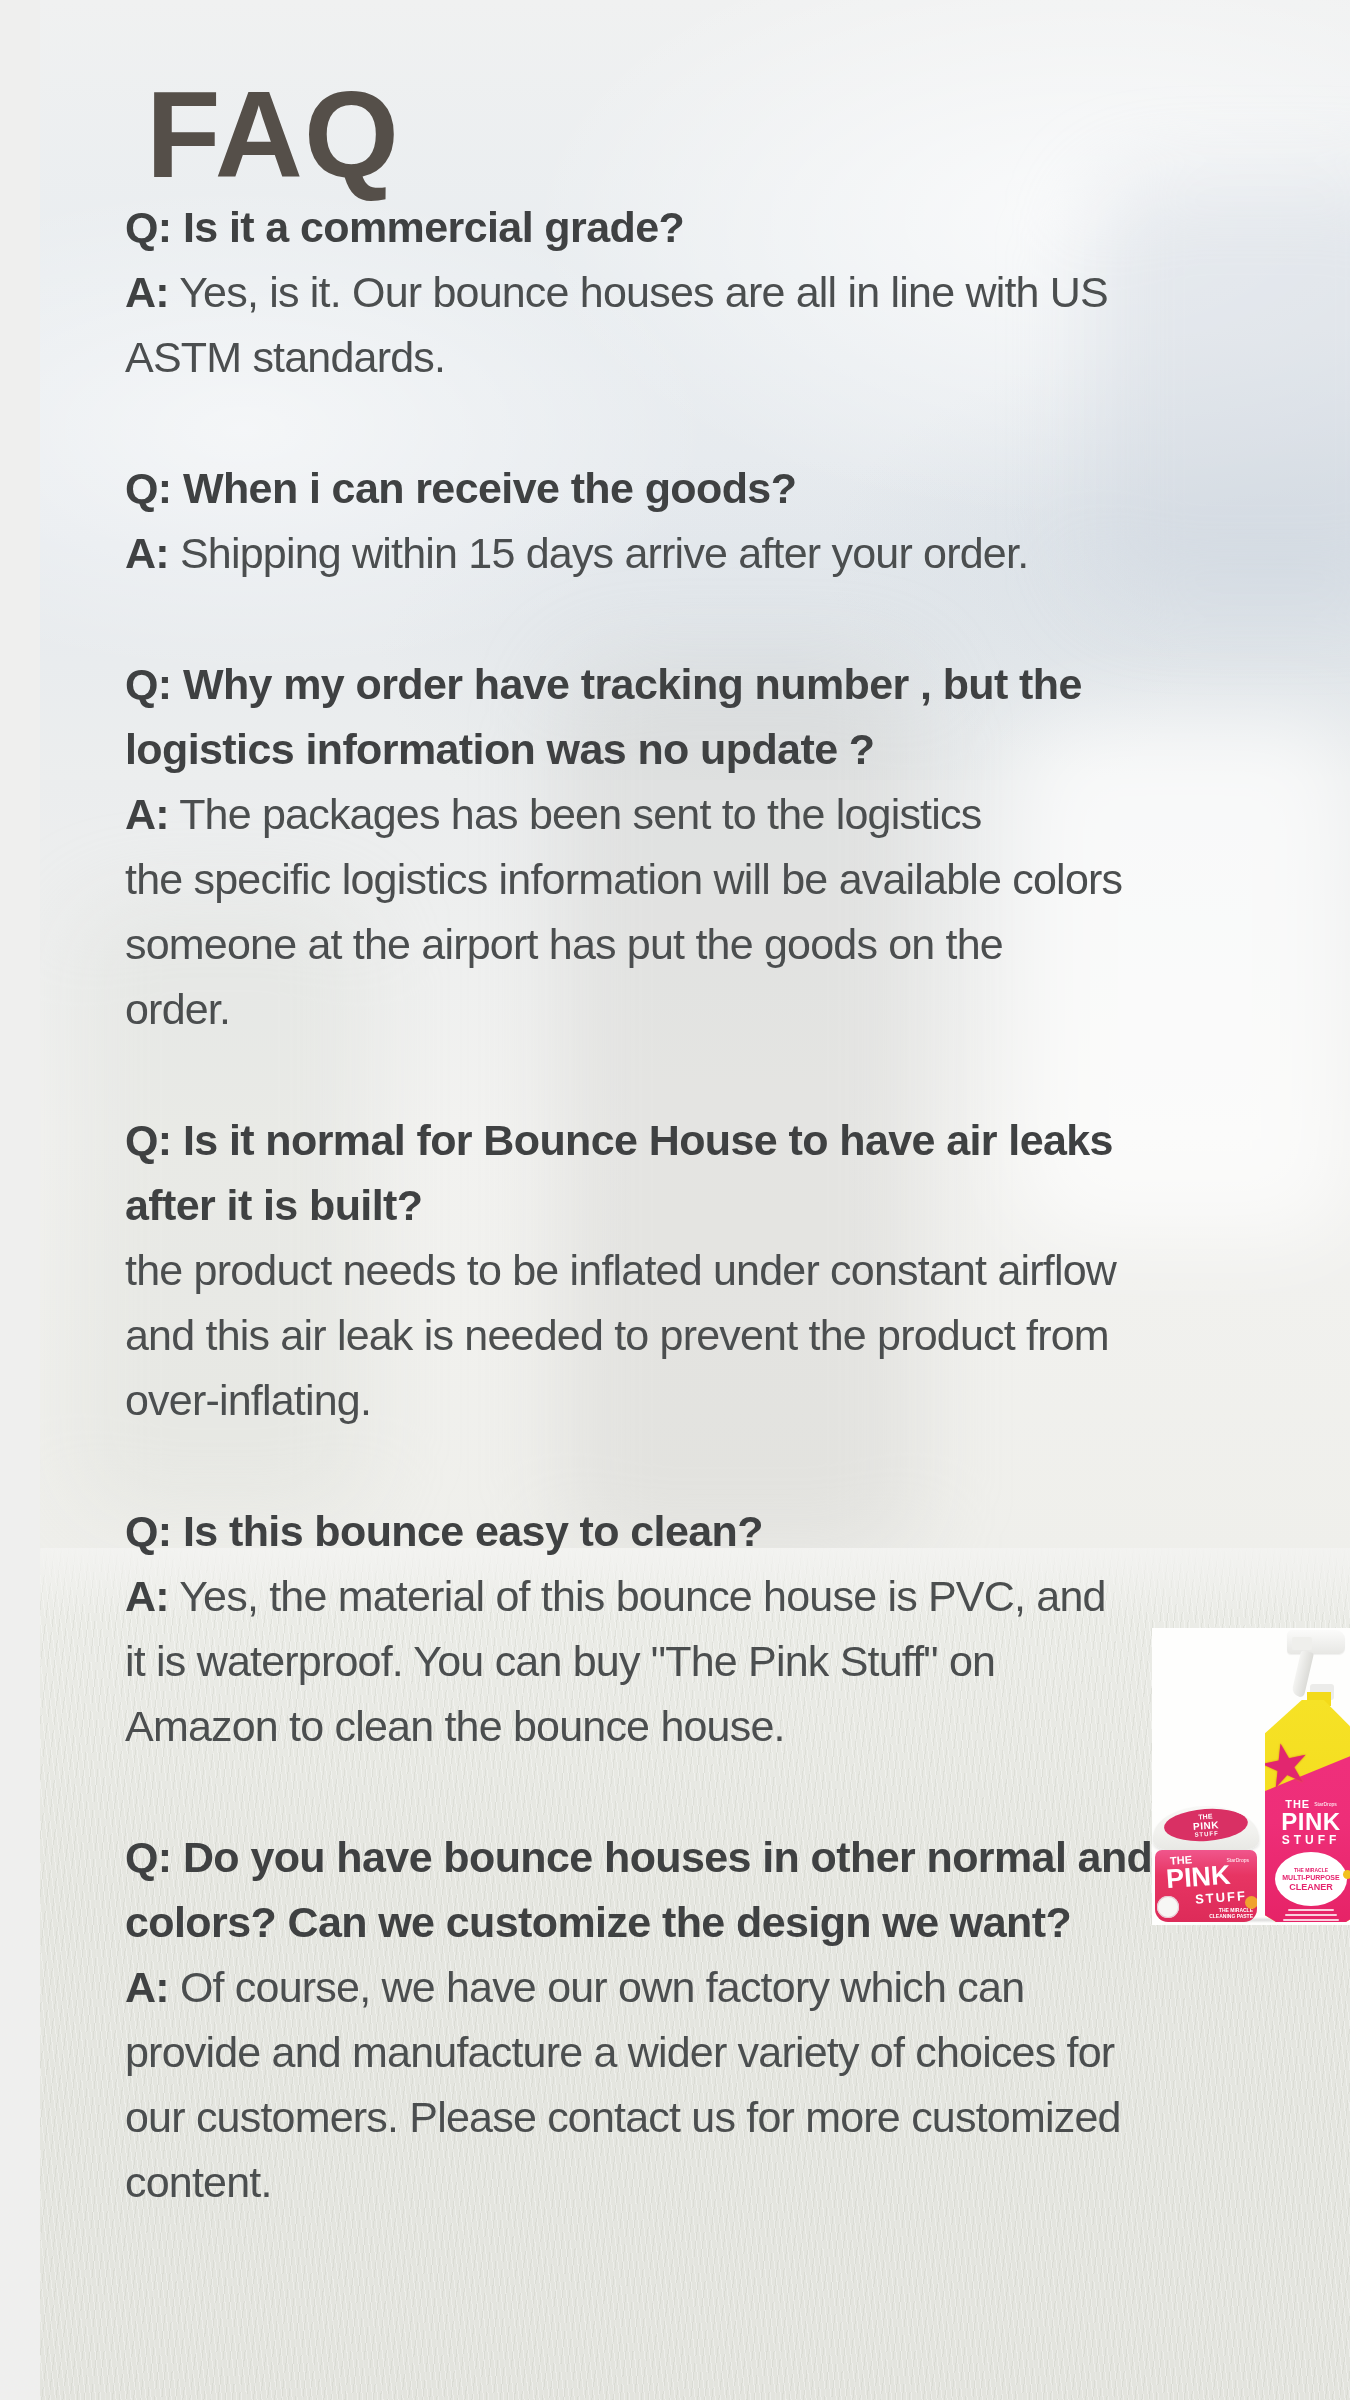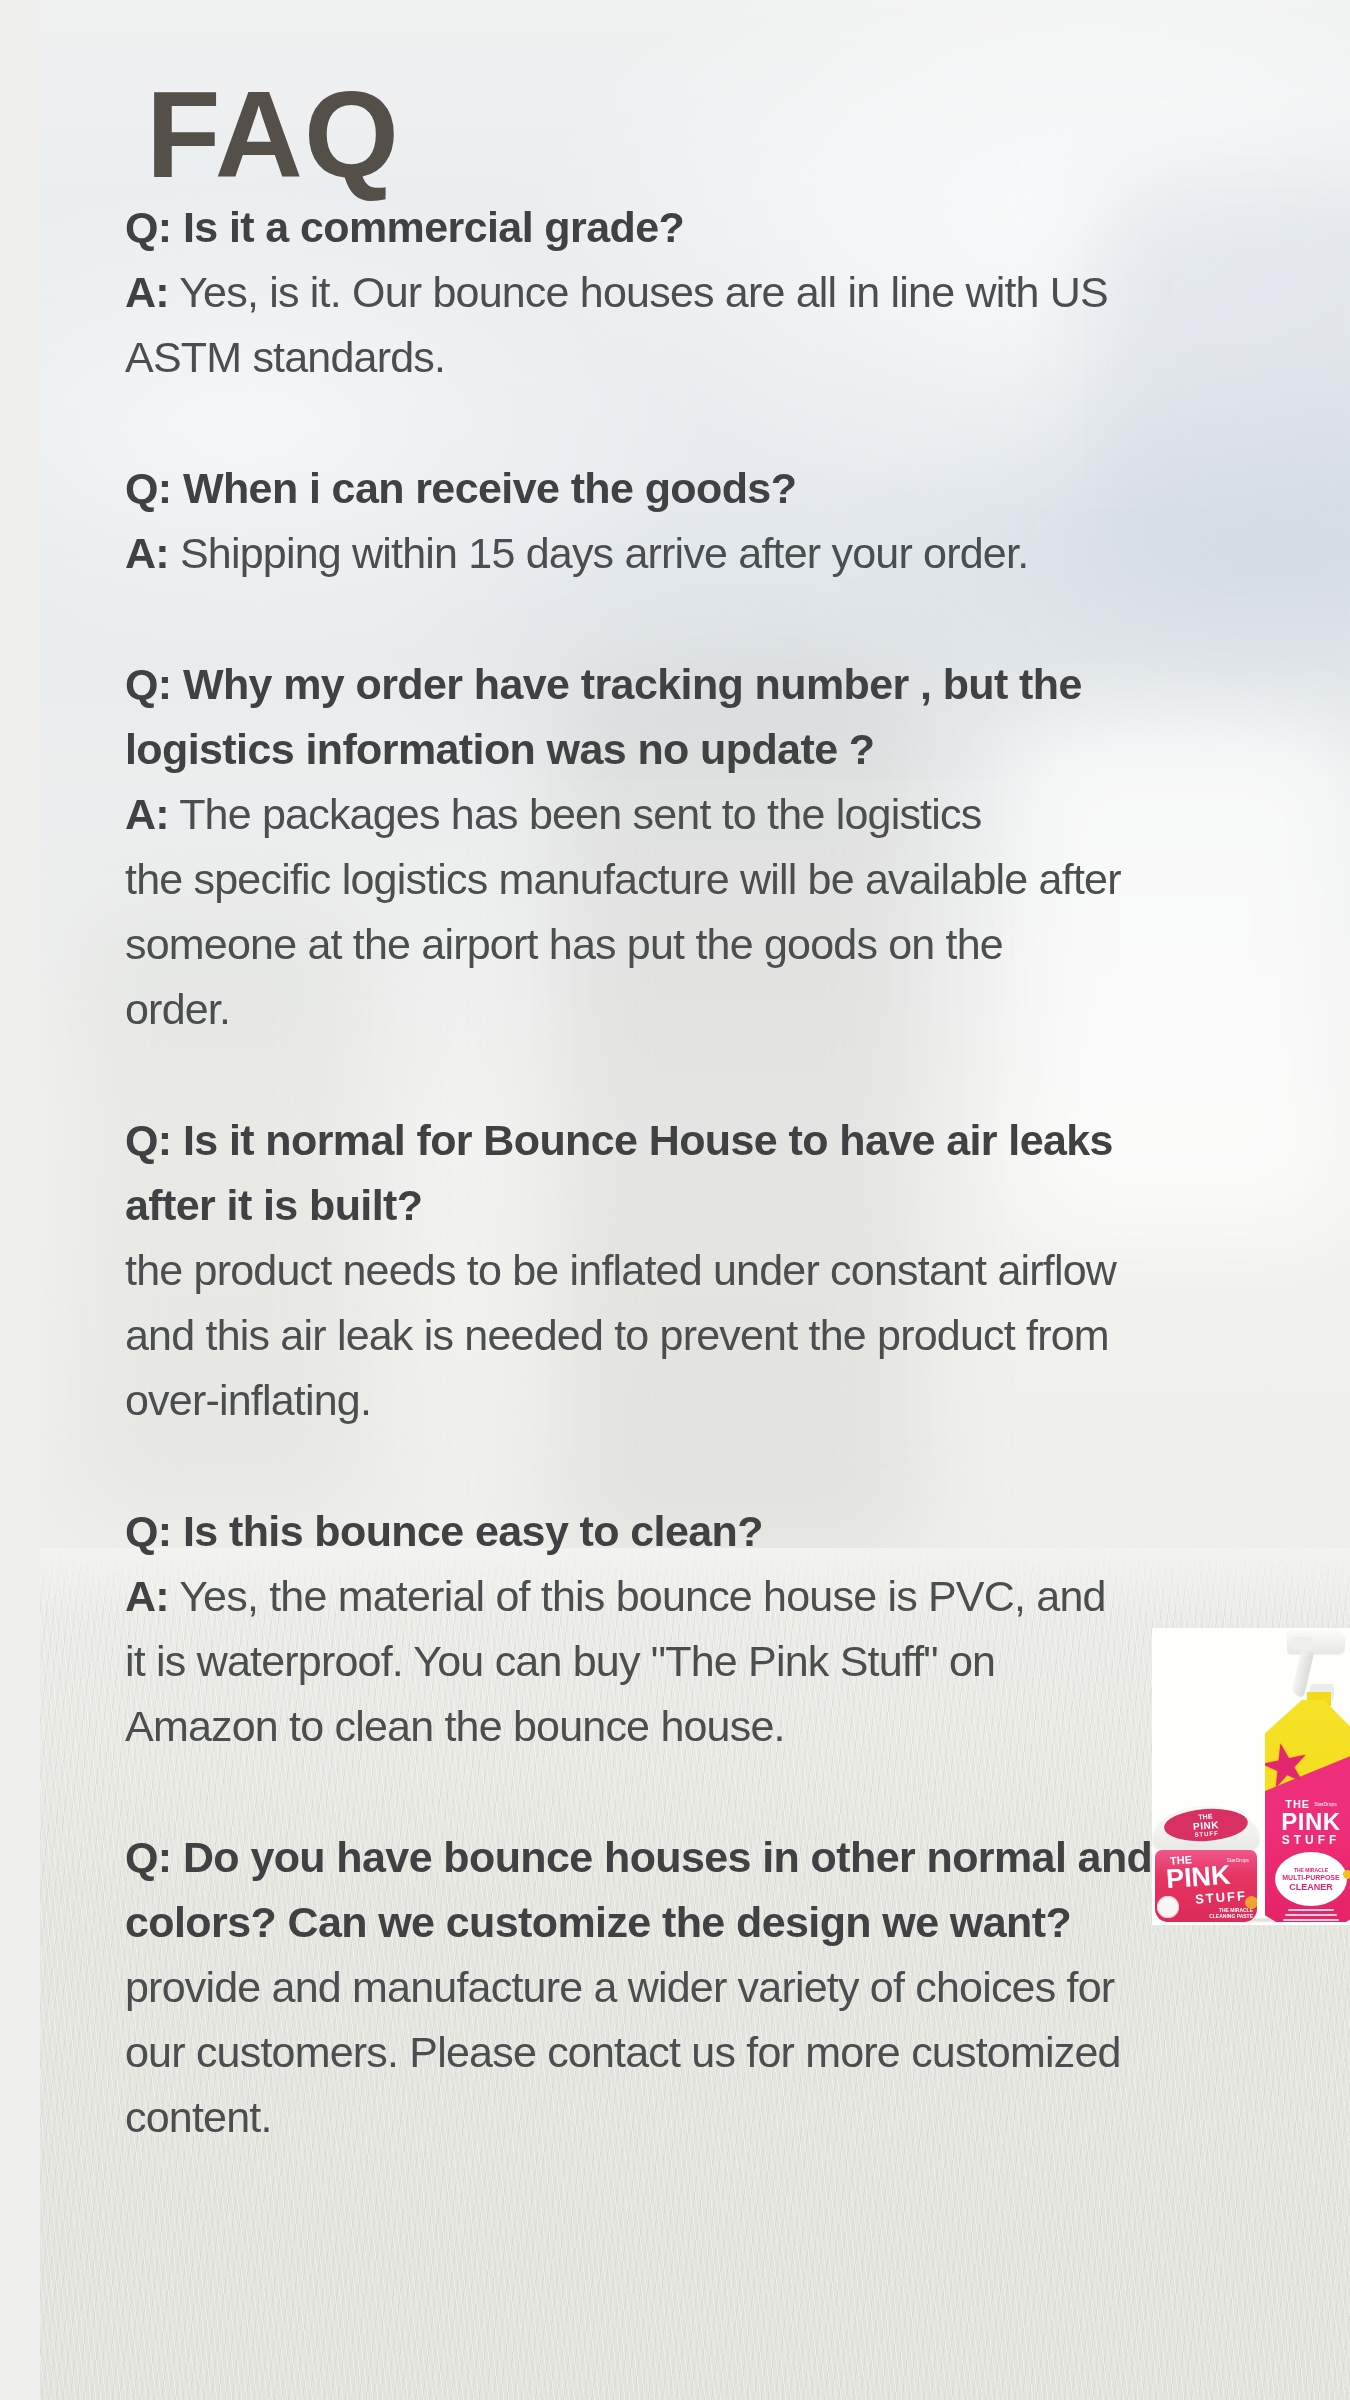--- a/index.html
+++ b/index.html
@@ -122,40 +122,41 @@
         <div class="line a-line">ASTM standards.</div>
       </div>
       <div class="qa-block">
         <div class="line q-line">Q: When i can receive the goods?</div>
         <div class="line a-line"><b>A:</b> Shipping within 15 days arrive after your order.</div>
       </div>
       <div class="qa-block">
         <div class="line q-line">Q: Why my order have tracking number , but the</div>
         <div class="line q-line">logistics information was no update ?</div>
         <div class="line a-line"><b>A:</b> The packages has been sent to the logistics</div>
-        <div class="line a-line">the specific logistics manufacture will be available after</div>
+        <div class="line a-line">the specific logistics information will be available colors</div>
         <div class="line a-line">someone at the airport has put the goods on the</div>
         <div class="line a-line">order.</div>
       </div>
       <div class="qa-block">
         <div class="line q-line">Q: Is it normal for Bounce House to have air leaks</div>
         <div class="line q-line">after it is built?</div>
         <div class="line a-line">the product needs to be inflated under constant airflow</div>
         <div class="line a-line">and this air leak is needed to prevent the product from</div>
         <div class="line a-line">over-inflating.</div>
       </div>
       <div class="qa-block">
         <div class="line q-line">Q: Is this bounce easy to clean?</div>
         <div class="line a-line"><b>A:</b> Yes, the material of this bounce house is PVC, and</div>
         <div class="line a-line">it is waterproof. You can buy "The Pink Stuff" on</div>
         <div class="line a-line">Amazon to clean the bounce house.</div>
       </div>
       <div class="qa-block">
         <div class="line q-line">Q: Do you have bounce houses in other normal and</div>
         <div class="line q-line">colors? Can we customize the design we want?</div>
+        <div class="line a-line"><b>A:</b> Of course, we have our own factory which can</div>
         <div class="line a-line">provide and manufacture a wider variety of choices for</div>
         <div class="line a-line">our customers. Please contact us for more customized</div>
         <div class="line a-line">content.</div>
       </div>
     </div>
 
   <div class="product-photo">
     <div class="photo-shadow"></div>
 
     <div class="tub">

